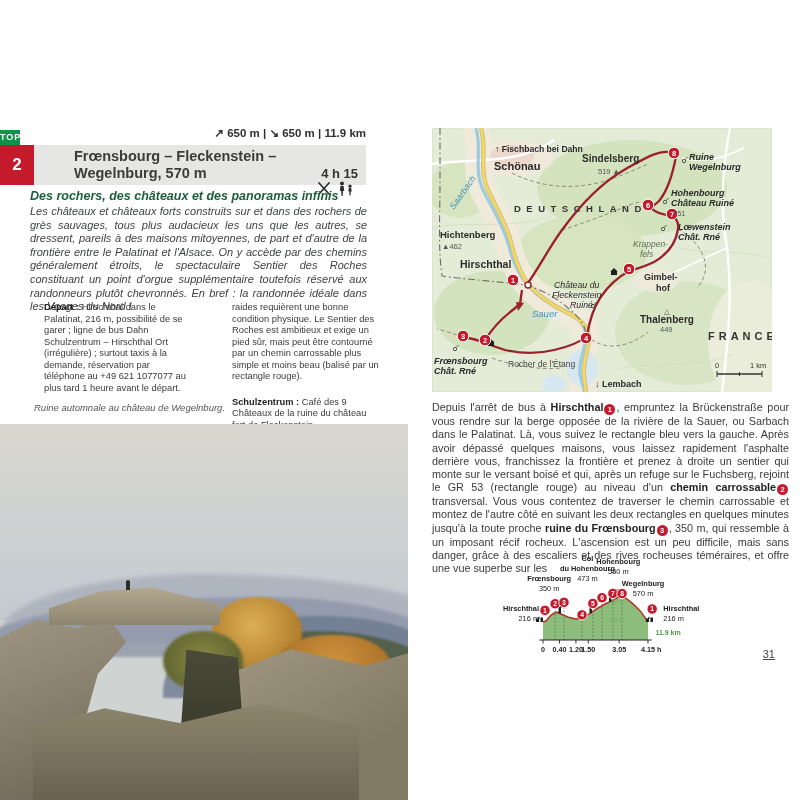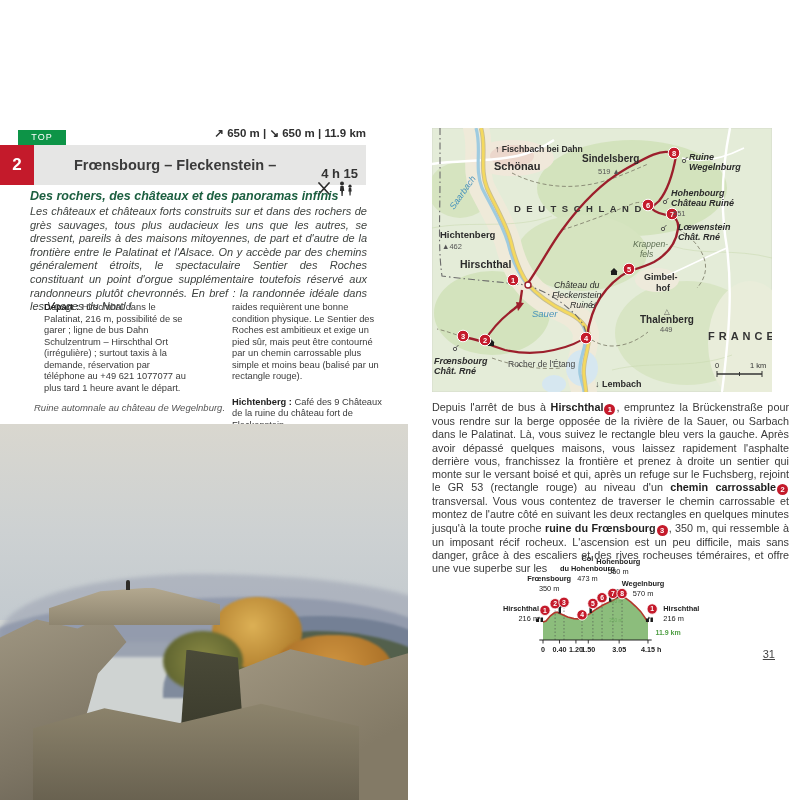--- a/index.html
+++ b/index.html
@@ -1,22 +1,22 @@
 <!DOCTYPE html>
 <html><head>
 <meta charset="utf-8">
 <style>
   html,body{margin:0;padding:0;background:#fff;}
   .page{position:relative;width:800px;height:800px;background:#fff;overflow:hidden;
         font-family:"Liberation Sans",sans-serif;color:#3a3a3a;}
   .abs{position:absolute;}
   
   .stats{top:126px;left:30px;width:336px;text-align:right;font-size:11.5px;font-weight:bold;color:#2f2f2f;}
-  .top-badge{top:130px;left:0;width:48px;height:15px;background:#0d9447;color:#fff;
-             font-size:9px;font-weight:normal;letter-spacing:1px;text-align:center;line-height:15px;margin-left:18px;}
+  .top-badge{top:130px;left:0;width:20px;height:15px;background:#0d9447;color:#fff;
+             font-size:9px;font-weight:bold;letter-spacing:1px;text-align:center;line-height:15px;}
   .num-box{top:145px;left:0;width:34px;height:40px;background:#c41a2b;color:#fff;
            font-size:17px;font-weight:bold;display:flex;align-items:center;justify-content:center;}
   .title-bar{top:145px;left:34px;width:332px;height:40px;background:#e6e6e5;display:flex;
              justify-content:space-between;align-items:center;padding:0 8px;box-sizing:border-box;}
   .title{font-size:14.5px;font-weight:bold;color:#3b3b3b;line-height:17px;margin-left:32px;}
   .hdr-right{text-align:right;}
   .duration{font-size:13px;font-weight:bold;color:#333;margin-top:36px;}
   
   .green-head{top:189px;left:30px;width:336px;font-size:12.5px;font-weight:bold;color:#1c5f40;font-style:italic;}
   .intro{top:205px;left:30px;width:337px;font-size:11px;font-style:italic;line-height:13.6px;
@@ -64,20 +64,21 @@
 <body>
 
 <div class="page">
 
   <div class="abs stats">↗ 650 m | ↘ 650 m | 11.9 km</div>
   <div class="abs top-badge">TOP</div>
   <div class="abs num-box">2</div>
   <div class="abs title-bar">
     <div class="title">
       <div>Frœnsbourg – Fleckenstein –</div>
+      <div>Wegelnburg, 570 m</div>
     </div>
     <div class="hdr-right">
       <div class="duration">4 h 15</div>
       <svg width="42" height="15" viewBox="0 0 42 15">
         <g stroke="#2e2e2e" stroke-width="1.7" stroke-linecap="round">
           <line x1="3" y1="2" x2="13" y2="13"></line>
             <line x1="13" y1="2" x2="3" y2="13"></line>
         </g>
         <g fill="#2e2e2e">
           <circle cx="26" cy="2.6" r="2"></circle>
@@ -91,21 +92,21 @@
 
   <div class="abs green-head">Des rochers, des châteaux et des panoramas infinis</div>
   <div class="abs intro">Les châteaux et châteaux forts construits sur et dans des rochers de grès sauvages, tous plus audacieux les uns que les autres, se dressent, pareils à des maisons mitoyennes, de part et d'autre de la frontière entre le Palatinat et l'Alsace. On y accède par des chemins généralement étroits, le spectaculaire Sentier des Roches constituant un point d'orgue supplémentaire toutefois réservé aux randonneurs plutôt chevronnés. En bref : la randonnée idéale dans les Vosges du Nord !</div>
 
   <div class="abs info">
     <div class="col">
         <p><b>Départ : </b><span>Hirschthal dans le Palatinat, 216 m, possibilité de se garer ; ligne de bus Dahn Schulzentrum – Hirschthal Ort (irrégulière) ; surtout taxis à la demande, réservation par téléphone au +49 621 1077077 au plus tard 1 heure avant le départ.</span></p>
       </div>
     <div class="col">
         <p><span>raides requièrent une bonne condition physique. Le Sentier des Roches est ambitieux et exige un pied sûr, mais peut être contourné par un chemin carrossable plus simple et moins beau (balisé par un rectangle rouge).</span></p>
-        <p><b>Hichtenberg : </b><span>Café des 9 Châteaux de la ruine du château fort de Fleckenstein (fleckenstein.fr/pratique/restauration).</span></p>
+        <p><b>Schulzentrum : </b><span>Café des 9 Châteaux de la ruine du château fort de Fleckenstein (fleckenstein.fr/pratique/restauration).</span></p>
         <p><b>Carte : </b><span>3814 ET Haguenau Wissembourg.</span></p>
       </div>
   </div>
 
   <div class="abs caption">Ruine automnale au château de Wegelnburg.</div>
 
   <div class="abs photo">
     <div class="sky"></div>
     <div class="hillfar"></div>
     <div class="hillmid"></div>

